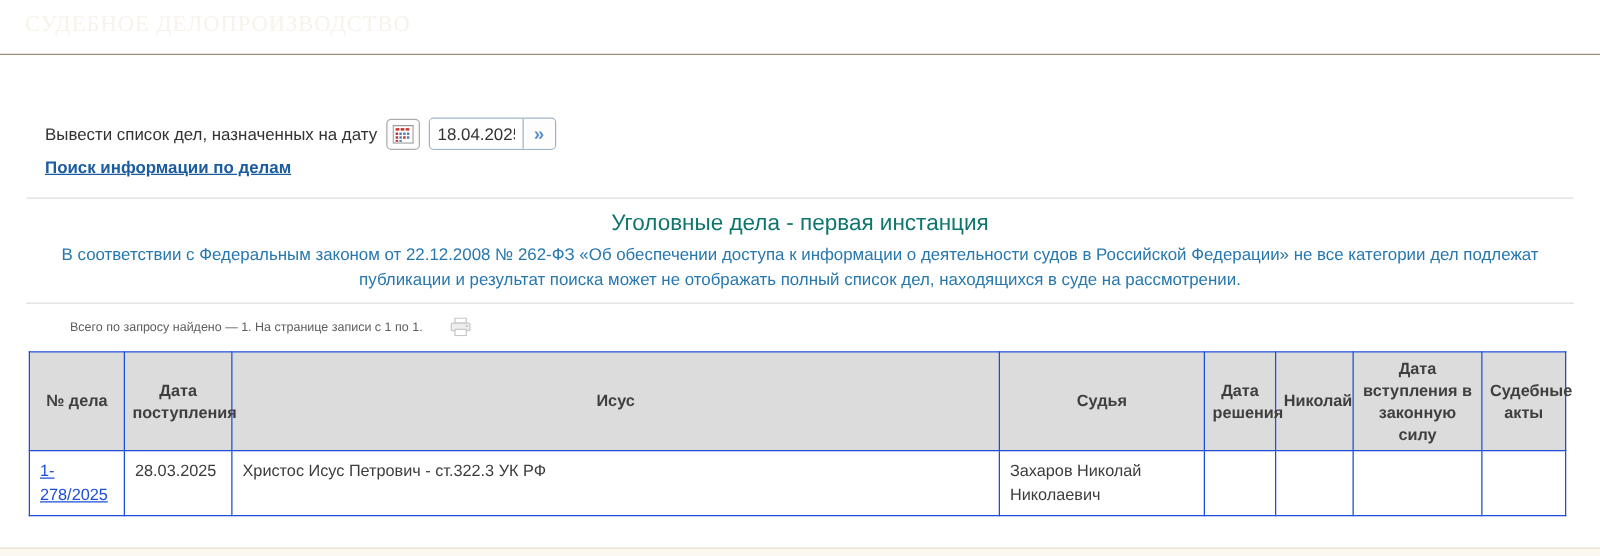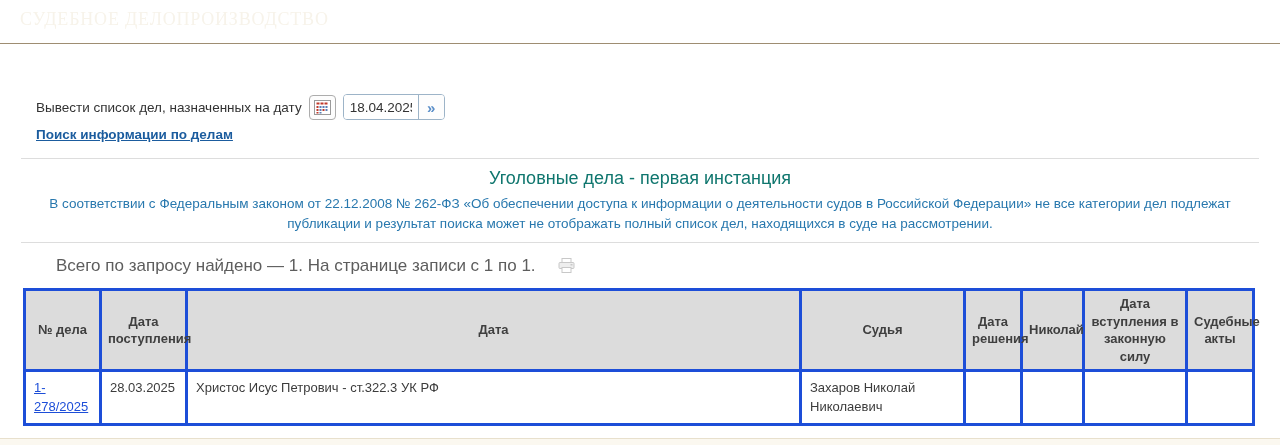--- a/index.html
+++ b/index.html
@@ -74,31 +74,31 @@
     margin: 5px auto 0;
     max-width: 1218px;
     text-align: center;
     font-size: 13.5px;
     line-height: 1.45;
     color: #2878ae;
   }
   .summary-row {
     margin: 13px 0 0 56px;
     display: flex; align-items: center; gap: 22px;
-    font-size: 17px; color: #5d5d5d;
+    font-size: 10px; color: #5d5d5d;
   }
   .print-btn { cursor: pointer; display: inline-flex; margin-top: -2px; }
   table.cases {
     margin: 12px 0 0 23px;
     width: 1229px;
     border-collapse: collapse;
     table-layout: fixed;
     font-size: 13px;
   }
-  table.cases th, table.cases td { border: 3px solid #1d4ed8; }
+  table.cases th, table.cases td { border: 1px solid #1d4ed8; }
   table.cases th {
     background: #dcdcdc;
     color: #3f3f3f;
     font-weight: bold;
     text-align: center;
     vertical-align: middle;
     height: 77px;
     padding: 4px 6px;
     line-height: 1.35;
   }
@@ -183,21 +183,21 @@
       <col style="width:164px">
     <col style="width:57px">
       <col style="width:62px">
       <col style="width:103px">
       <col style="width:67px">
   </colgroup>
   <thead>
     <tr>
       <th>№ дела</th>
       <th>Дата поступления</th>
-      <th>Дата</th>
+      <th>Исус</th>
       <th>Судья</th>
       <th>Дата решения</th>
       <th>Николай</th>
       <th>Дата вступления в законную силу</th>
       <th>Судебные акты</th>
     </tr>
   </thead>
   <tbody>
     <tr>
       <td>

